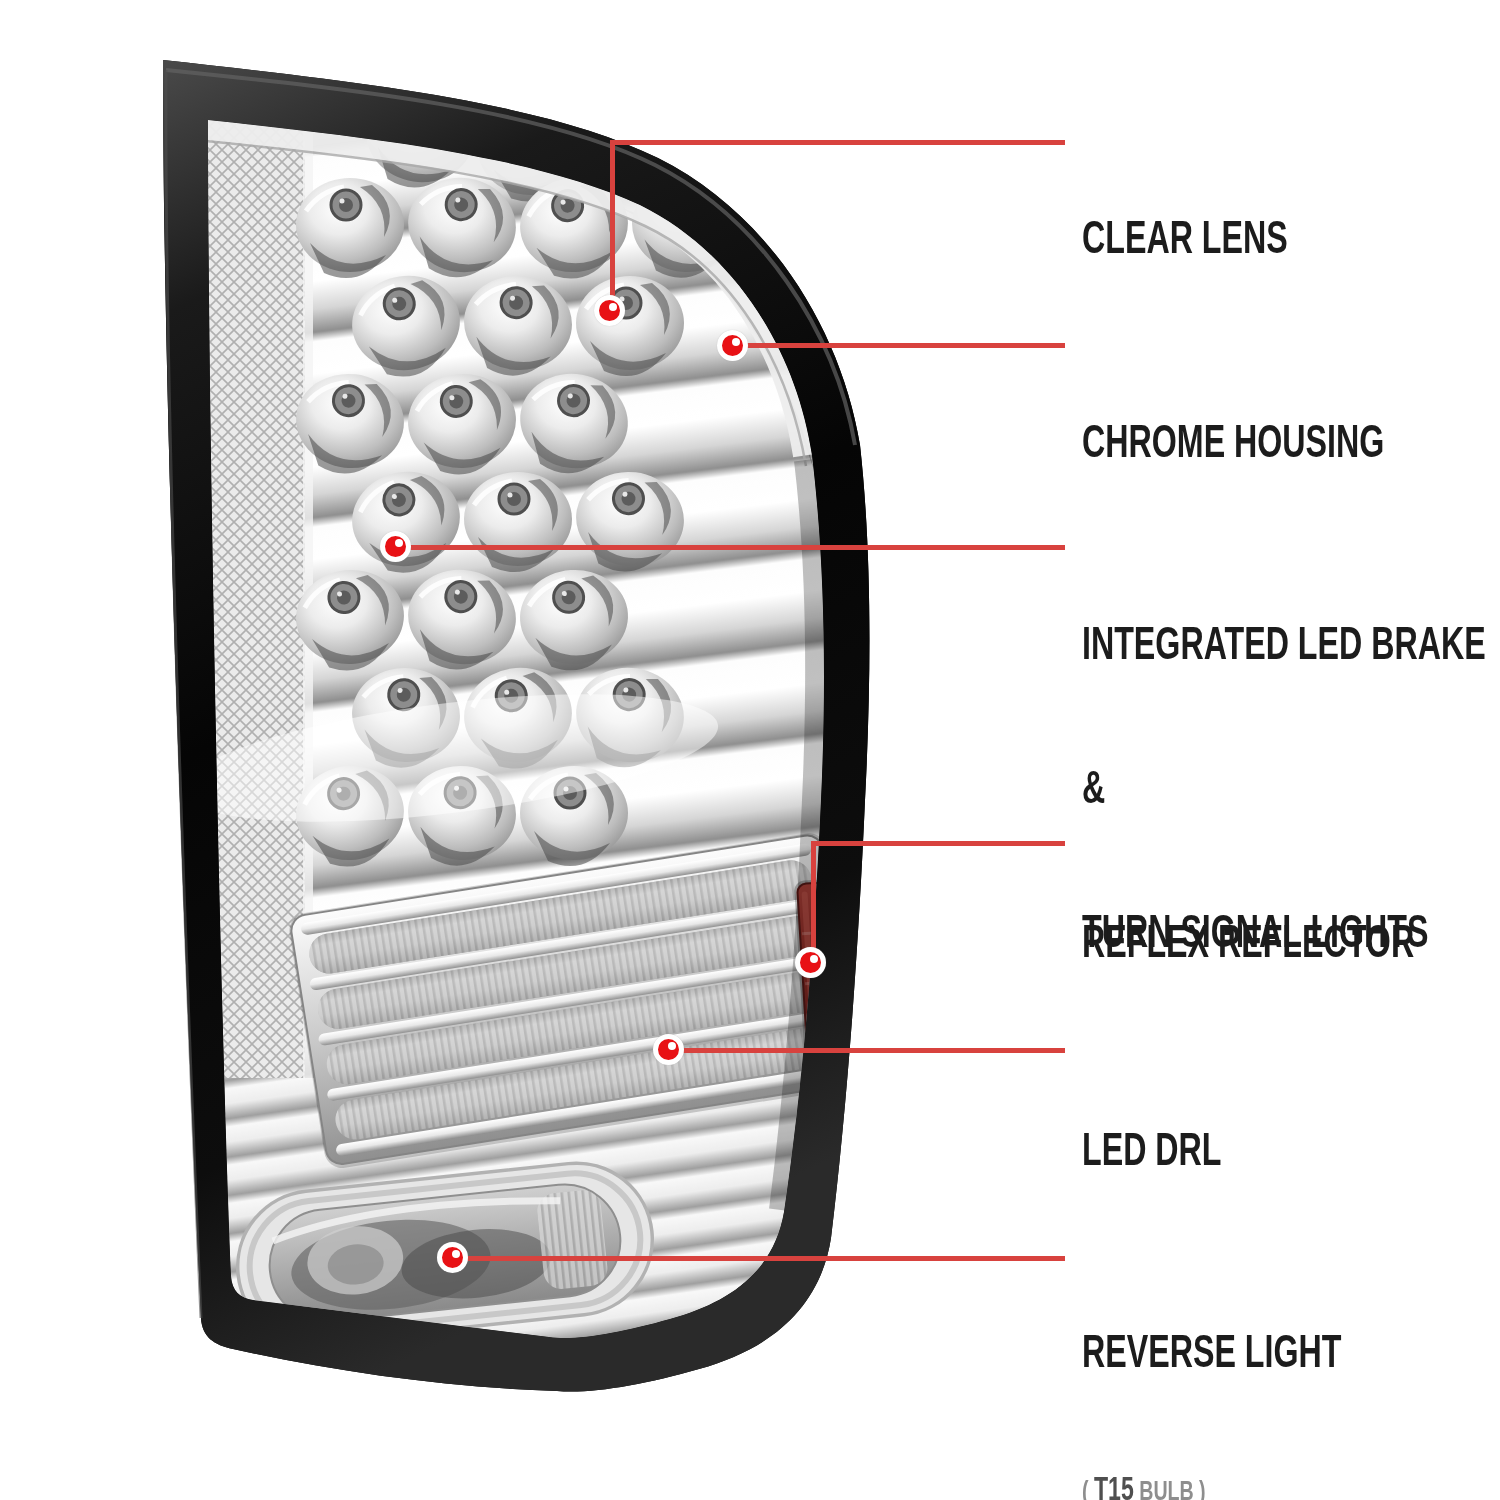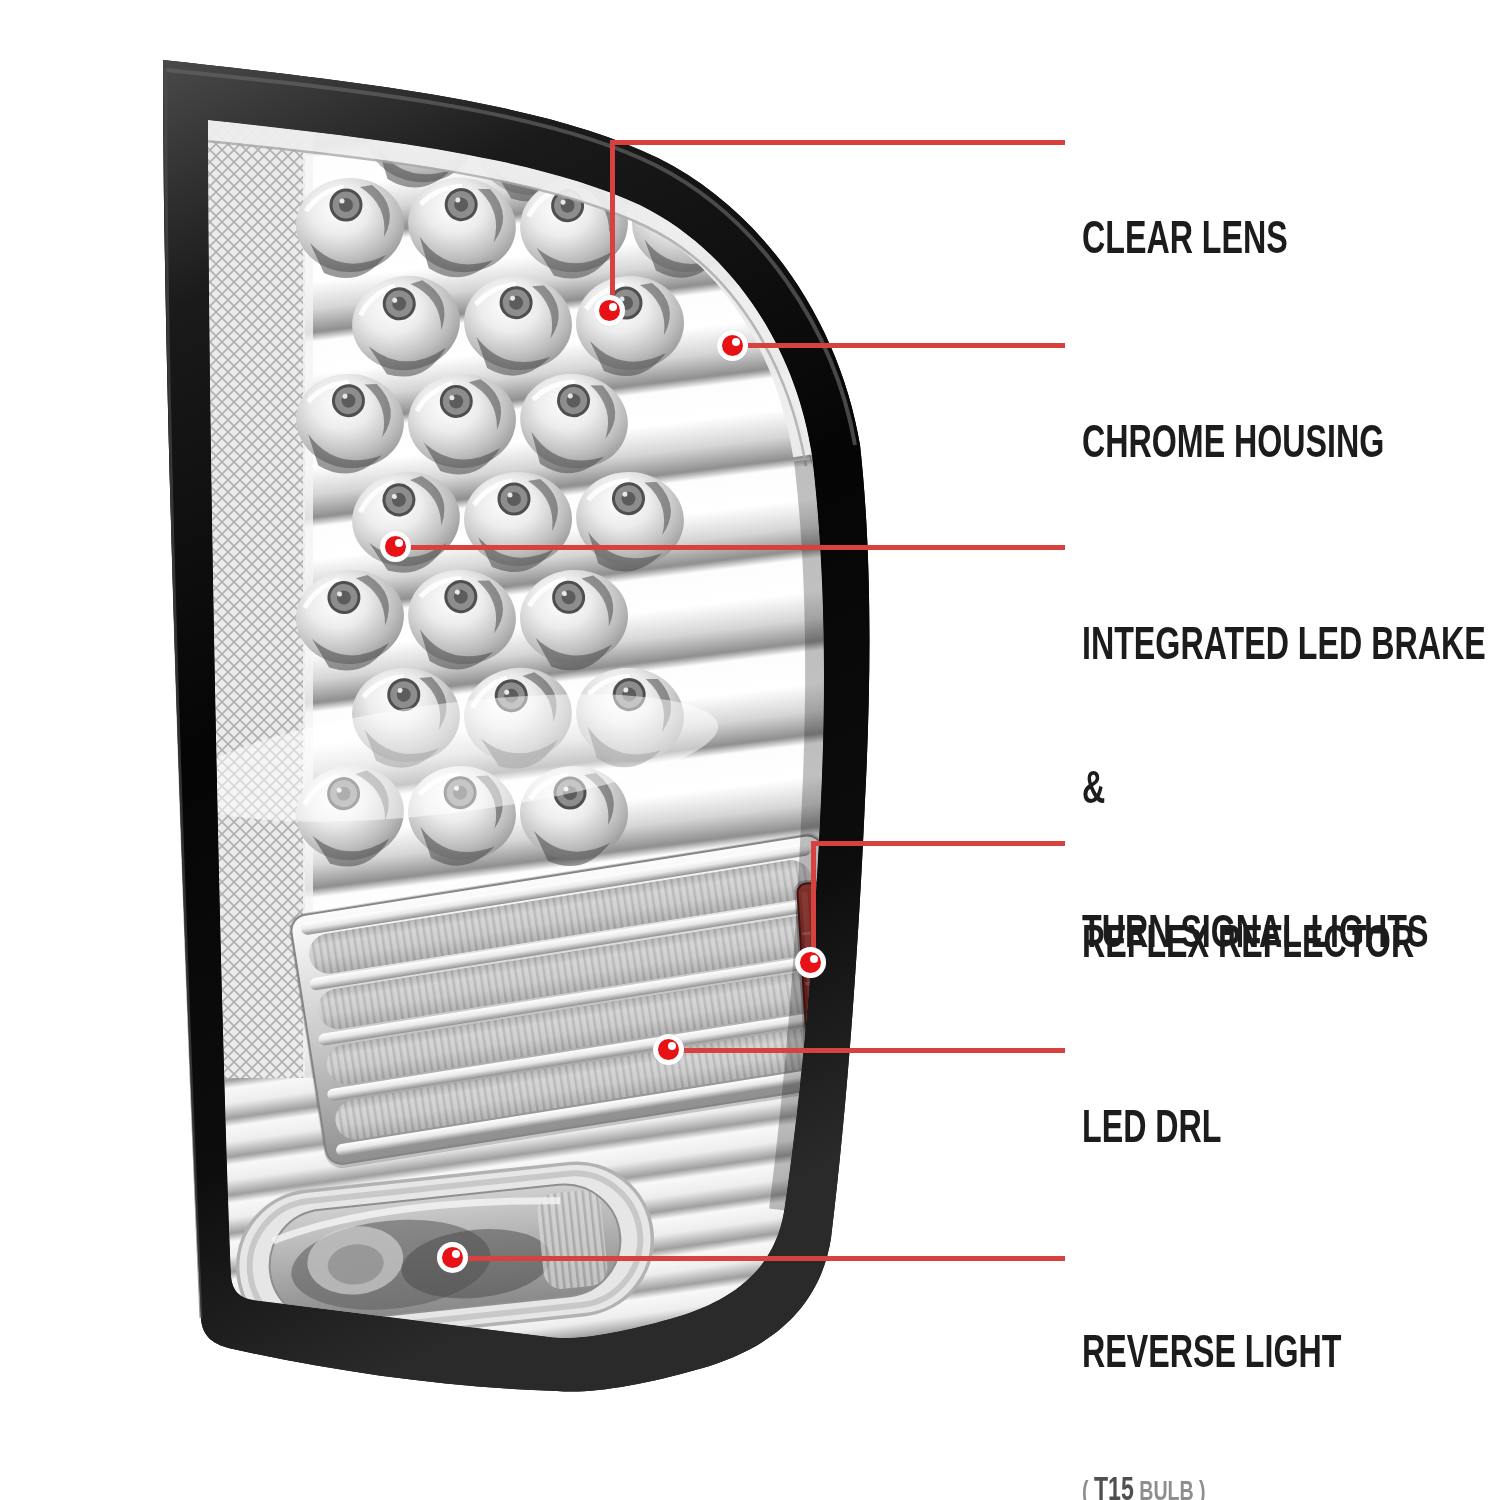--- a/index.html
+++ b/index.html
@@ -28,21 +28,21 @@
   
   .c0-h{left:610px;top:140px;width:455px;} .c0-v{left:610px;top:140px;height:171px;}
   .c0-dot{left:594px;top:295px;} .c0-label{top:117px;}
   .c1-h{left:733px;top:343px;width:332px;}
   .c1-dot{left:717px;top:330px;} .c1-label{top:321px;}
   .c2-h{left:396px;top:545px;width:669px;}
   .c2-dot{left:380px;top:531px;} .c2-label{top:523px;}
   .c3-h{left:811px;top:841px;width:254px;} .c3-v{left:811px;top:841px;height:122px;}
   .c3-dot{left:795px;top:947px;} .c3-label{top:821px;}
   .c4-h{left:669px;top:1048px;width:396px;}
-  .c4-dot{left:653px;top:1034px;} .c4-label{top:1006px;}
+  .c4-dot{left:653px;top:1034px;} .c4-label{top:1029px;}
   .c5-h{left:453px;top:1256px;width:612px;}
   .c5-dot{left:437px;top:1242px;} .c5-label{top:1231px;}
 </style>
 </head>
 <body>
 
 <div class="stage">
 
   <svg class="lamp" width="1500" height="1500" viewBox="0 0 1500 1500" xmlns="http://www.w3.org/2000/svg">
     <defs>

